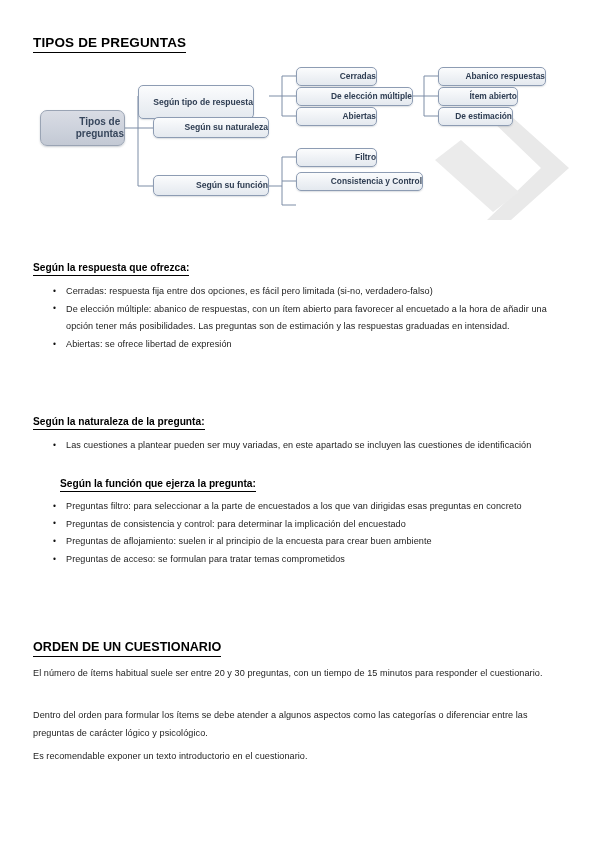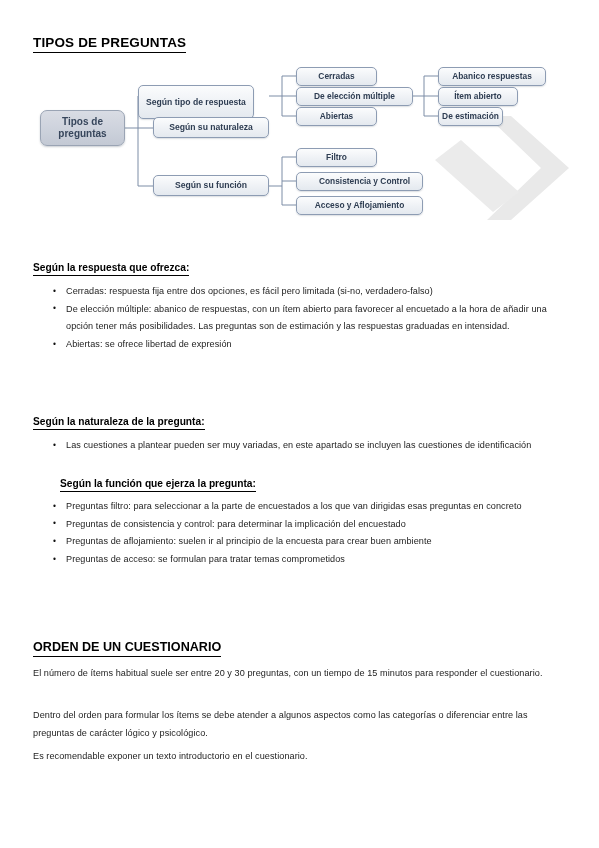--- a/index.html
+++ b/index.html
@@ -98,21 +98,21 @@
     left: 0; top: 0;
     width: 545px;
     height: 168px;
     overflow: visible;
   }
   .node {
     position: absolute;
     box-sizing: border-box;
     display: flex;
     align-items: center;
-    justify-content: center;
+    justify-content: flex-end;
     text-align: center;
     border-radius: 5px;
     font-weight: bold;
     color: #2e3d52;
     line-height: 1.18;
     border: 1px solid #8d9cb3;
     background: linear-gradient(180deg, #fbfcfd 0%, #eef1f5 55%, #e4e9ef 100%);
     box-shadow: 0 1px 1.4px rgba(60,75,95,0.18);
   }
   .node-root {
@@ -202,31 +202,28 @@
     </div>
     <div class="node node-l3" style="left:268px; top:49px; width:81px; height:19px;">
       <span>Abiertas</span>
     </div>
     <div class="node node-l3" style="left:268px; top:90px; width:81px; height:19px;">
       <span>Filtro</span>
     </div>
     <div class="node node-l3" style="left:268px; top:114px; width:127px; height:19px;padding-left:10px;">
       <span>Consistencia y Control</span>
     </div>
-    <div class="node node-l3" style="left:268px; top:138px; width:127px; height:19px;">
-      <span>Acceso y Aflojamiento</span>
-    </div>
 
     <div class="node node-l4" style="left:410px; top:9px; width:108px; height:19px;">
       <span>Abanico respuestas</span>
     </div>
     <div class="node node-l4" style="left:410px; top:29px; width:80px; height:19px;">
       <span>Ítem abierto</span>
     </div>
-    <div class="node node-l4" style="left:410px; top:49px; width:65px; height:19px;">
+    <div class="node node-l4" style="left:410px; top:49px; width:75px; height:19px;">
       <span>De estimación</span>
     </div>
   </div>
 
   <div class="block" style="left:33px; top:257px; width:535px;">
     <div class="section-heading"><span>Según la respuesta que ofrezca</span><span>:</span></div>
   </div>
 
   <div class="block" style="left:33px; top:283px; width:535px;">
     <ul class="bullets">

